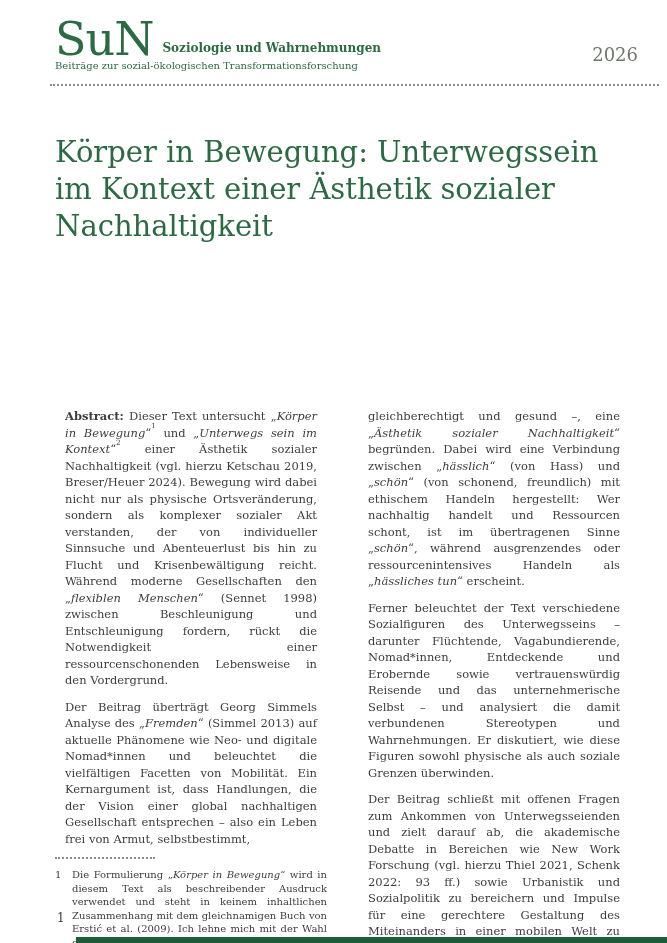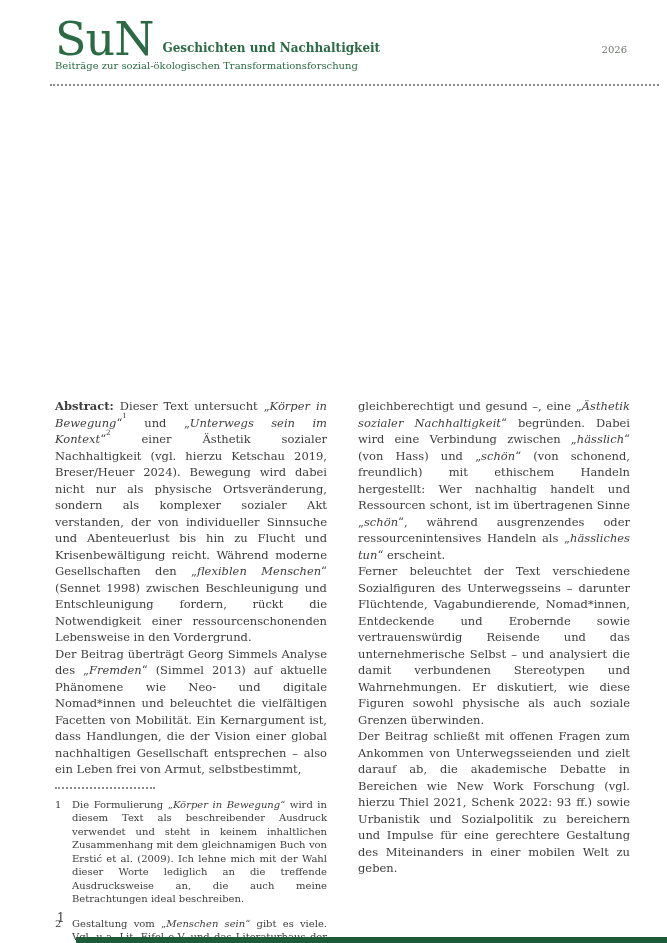--- a/index.html
+++ b/index.html
@@ -25,21 +25,21 @@
   .logo-row{display:flex;align-items:baseline;}
   .logo-sun{
     font-size:46px;line-height:1;color:var(--accent);
     font-family:"DejaVu Serif", serif;letter-spacing:-1px;
   }
   .journal-name{
     font-size:12px;font-weight:700;color:var(--accent);
     margin-left:9px;position:relative;top:-3px;
   }
   .journal-subtitle{font-size:10px;color:var(--accent);margin-top:-2px;}
-  .year{position:absolute;right:11px;top:28px;font-size:10px;color:var(--muted);}
+  .year{position:absolute;right:0;top:28px;font-size:18px;color:var(--muted);}
   .header-rule{
     position:absolute;top:84px;left:50px;right:8px;
     border-bottom:2px dotted var(--dots);height:0;
   }
   
   .title{
     position:absolute;top:134px;left:55px;width:590px;margin:0;
     font-size:29px;line-height:37px;font-weight:400;color:var(--accent);
   }
   .author{
@@ -50,21 +50,21 @@
   .columns{
     position:absolute;top:398px;left:55px;width:575px;
     display:flex;gap:31px;
   }
   .col{
     width:272px;flex:none;
     font-size:11.5px;line-height:16.5px;
     text-align:justify;color:var(--text);
     hyphens:auto;-webkit-hyphens:auto;
   }
-  .para{margin:0;}
+  .para{margin:10px;}
   .seg-b{font-weight:700;}
   .seg-i{font-style:italic;}
   sup{font-size:0.62em;line-height:0;position:relative;top:-0.45em;}
   
   .fn-sep{
     width:100px;height:0;margin:9px 0 9px 0;
     border-bottom:2px dotted var(--dots);
   }
   .footnote{
     display:flex;font-size:10px;line-height:13.5px;
@@ -81,28 +81,33 @@
   }
 </style>
 </head>
 <body>
 
 <div class="page">
 
   <header class="header">
     <div class="logo-row">
       <span class="logo-sun">SuN</span>
-      <span class="journal-name">Geschichten und Nachhaltigkeit</span>
+      <span class="journal-name">Soziologie und Wahrnehmungen</span>
     </div>
     <div class="journal-subtitle">Beiträge zur sozial-ökologischen Transformationsforschung</div>
     <div class="year">2026</div>
   </header>
 
   <div class="header-rule"></div>
 
+  <h1 class="title">
+      <div>Körper in Bewegung: Unterwegssein</div>
+      <div>im Kontext einer Ästhetik sozialer</div>
+      <div>Nachhaltigkeit</div>
+    </h1>
 
 
   <main class="columns">
     <section class="col">
       <div>
           <p class="para"><span class="seg-b">Abstract:</span><span> Dieser Text untersucht „</span><span class="seg-i">Körper in Bewegung</span><span>“</span><sup>1</sup><span> und „</span><span class="seg-i">Unterwegs sein im Kontext</span><span>“</span><sup>2</sup><span> einer Ästhetik sozialer Nachhaltigkeit (vgl. hierzu Ketschau 2019, Breser/Heuer 2024). Bewegung wird dabei nicht nur als physische Ortsveränderung, sondern als komplexer sozialer Akt verstanden, der von individueller Sinnsuche und Abenteuerlust bis hin zu Flucht und Krisenbewältigung reicht. Während moderne Gesellschaften den „</span><span class="seg-i">flexiblen Menschen</span><span>“ (Sennet 1998) zwischen Beschleunigung und Entschleunigung fordern, rückt die Notwendigkeit einer ressourcenschonenden Lebensweise in den Vordergrund.</span></p>
           <p class="para"><span>Der Beitrag überträgt Georg Simmels Analyse des „</span><span class="seg-i">Fremden</span><span>“ (Simmel 2013) auf aktuelle Phänomene wie Neo- und digitale Nomad*innen und beleuchtet die vielfältigen Facetten von Mobilität. Ein Kernargument ist, dass Handlungen, die der Vision einer global nachhaltigen Gesellschaft entsprechen – also ein Leben frei von Armut, selbstbestimmt,</span></p>
         </div>
       <div class="fn-sep"></div>
       <div>

